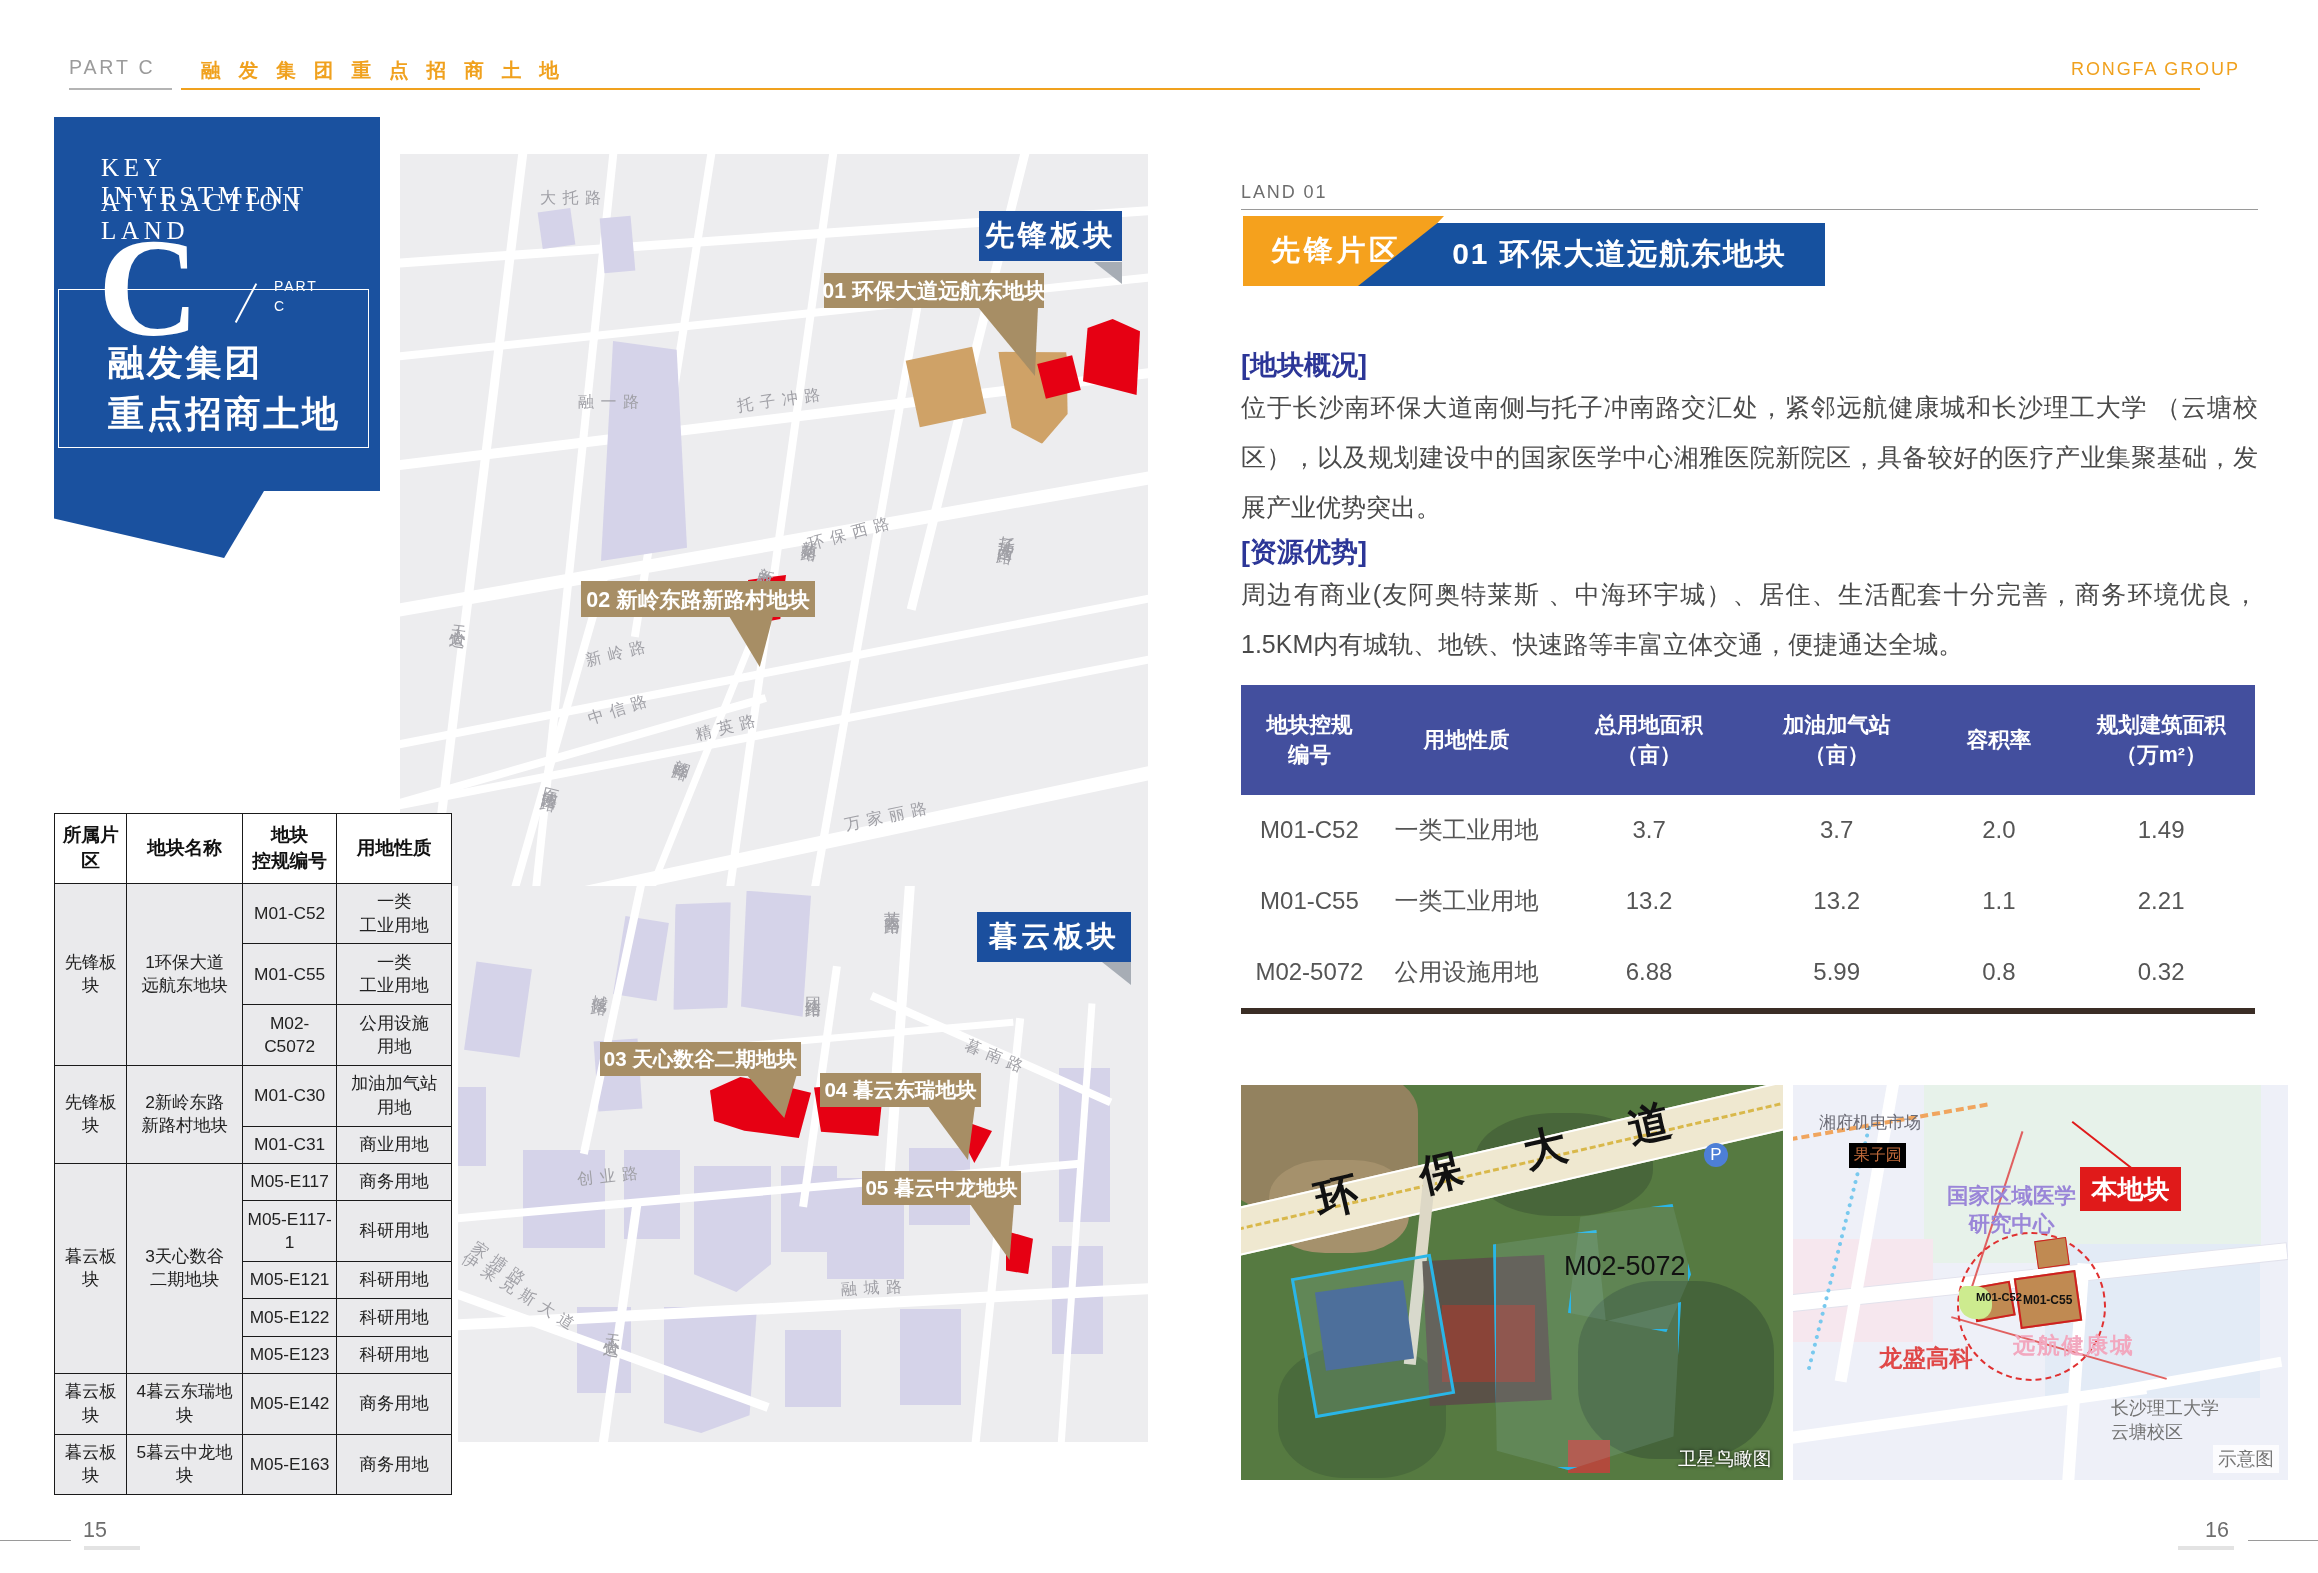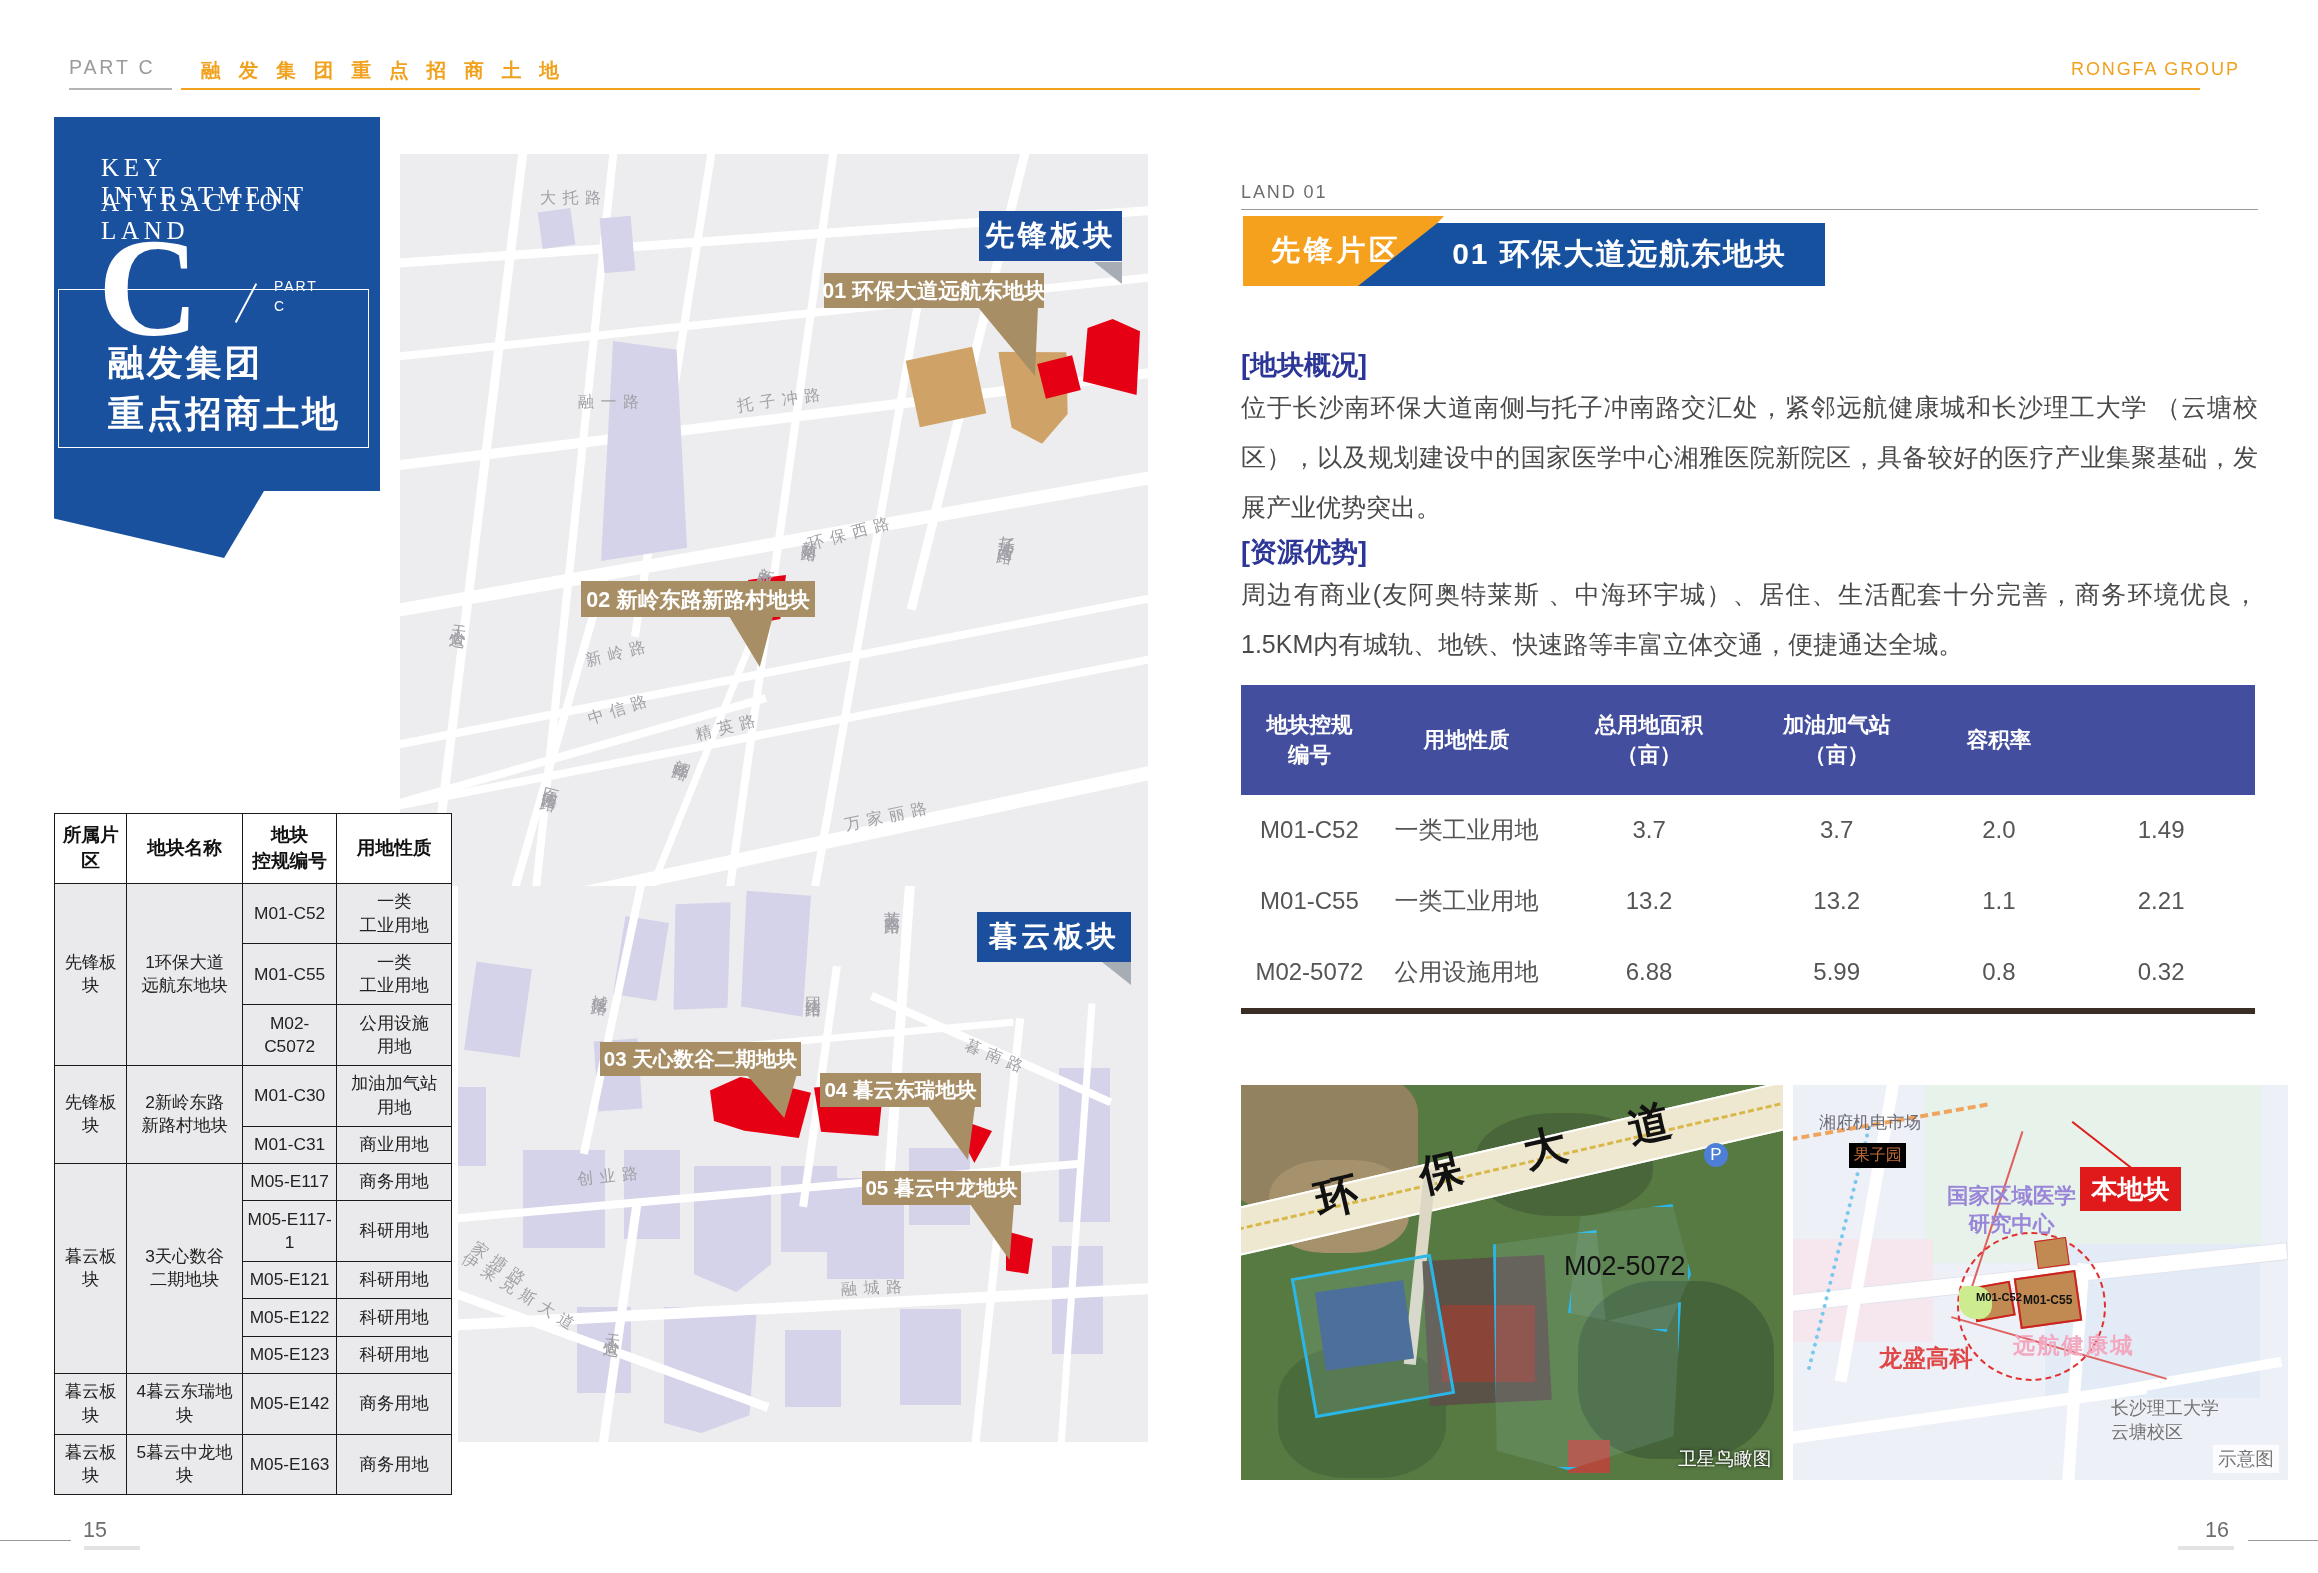--- a/index.html
+++ b/index.html
@@ -273,20 +273,22 @@
   <div class="abs" style="left:1241px;top:685px;width:1014px;height:327px;">
     <div id="rtable-head" style="position:absolute;left:0;top:0;width:100%;height:110px;display:flex;background:#434f9e;">
         <div class="rtable-h pre" style="width: 13.5%;">地块控规
 编号</div>
         <div class="rtable-h pre" style="width: 17.5%;">用地性质</div>
         <div class="rtable-h pre" style="width: 18.5%;">总用地面积
 （亩）</div>
         <div class="rtable-h pre" style="width: 18.5%;">加油加气站
 （亩）</div>
         <div class="rtable-h pre" style="width: 13.5%;">容积率</div>
+        <div class="rtable-h pre" style="width: 18.5%;">规划建筑面积
+（万m²）</div>
       </div>
     <div id="rtable-body" style="position:absolute;left:0;top:110px;width:100%;height:213px;">
         <div style="display: flex; height: 33.33%;">
           <div class="rtable-c" style="width: 13.5%;">M01-C52</div>
           <div class="rtable-c" style="width: 17.5%;">一类工业用地</div>
           <div class="rtable-c" style="width: 18.5%;">3.7</div>
           <div class="rtable-c" style="width: 18.5%;">3.7</div>
           <div class="rtable-c" style="width: 13.5%;">2.0</div>
           <div class="rtable-c" style="width: 18.5%;">1.49</div>
         </div>

